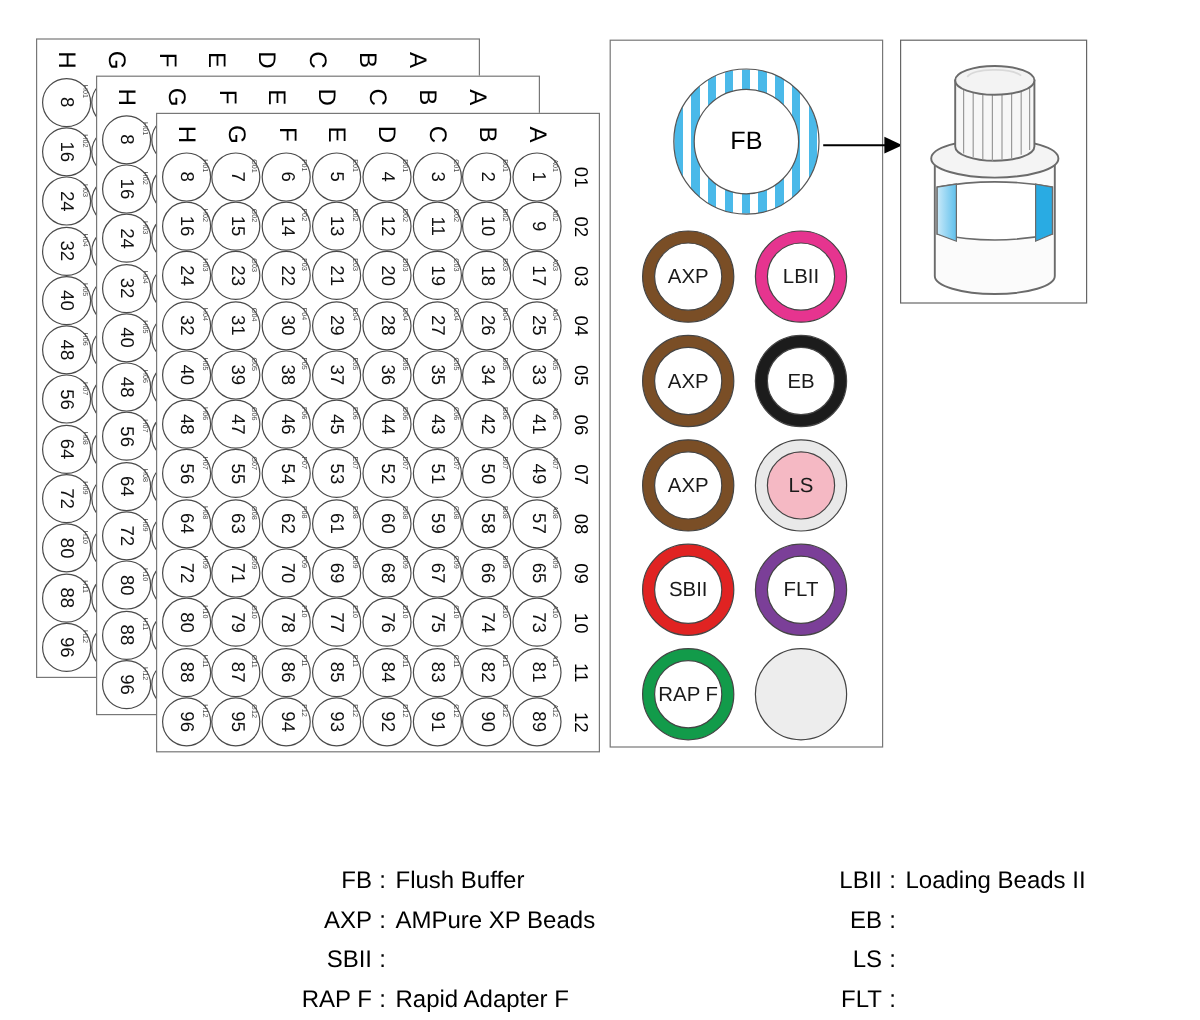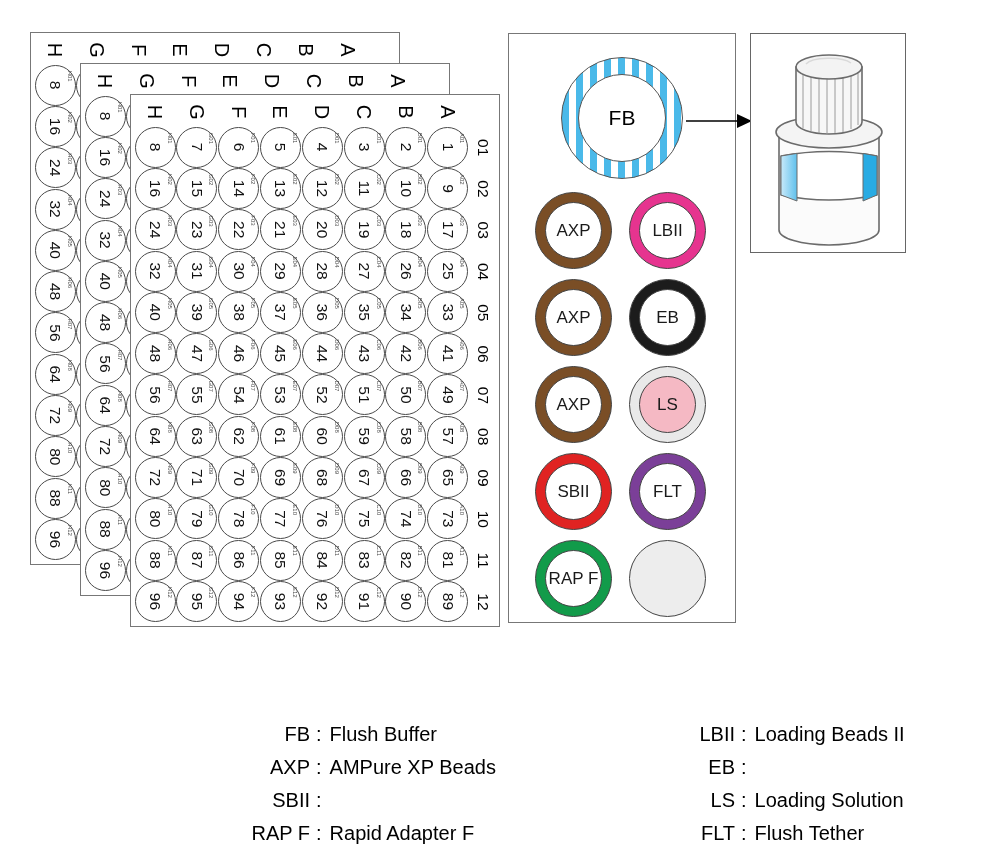--- a/index.html
+++ b/index.html
@@ -1971,23 +1971,21 @@
           <span class="colon">:</span>
           <span class="lname">Loading Beads II</span>
         </div>
         <div class="legend-line">
           <span class="abbr">EB</span>
           <span class="colon">:</span>
         </div>
         <div class="legend-line">
           <span class="abbr">LS</span>
           <span class="colon">:</span>
-          <span class="lname">Loading Solution</span>
         </div>
         <div class="legend-line">
           <span class="abbr">FLT</span>
           <span class="colon">:</span>
-          <span class="lname">Flush Tether</span>
         </div>
       </div>
   </div>
 
 </div>
 
 </body></html>

